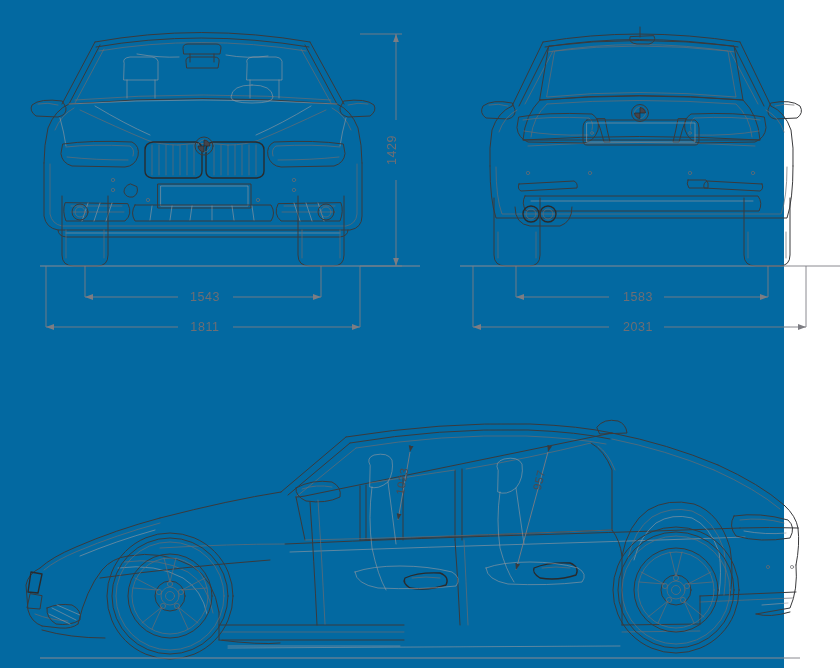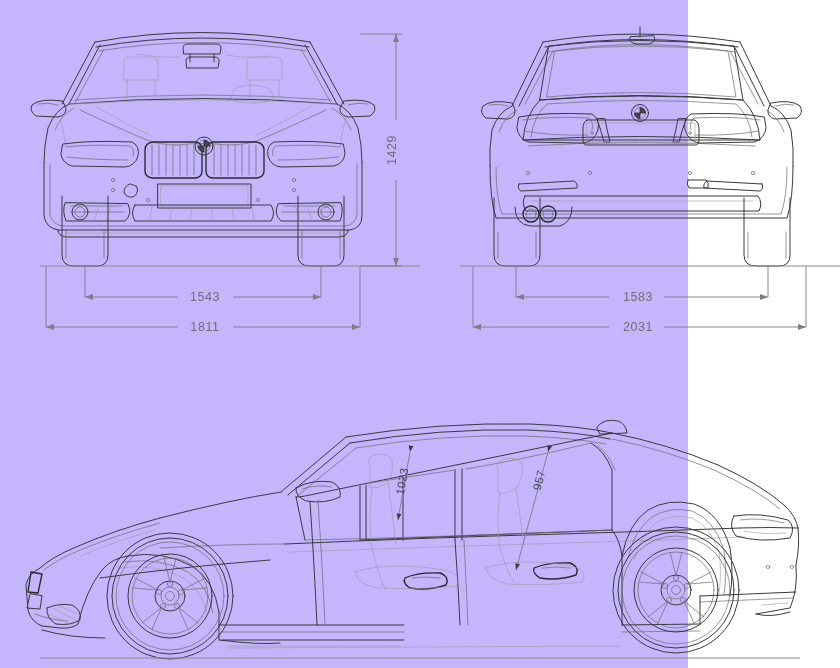--- a/index.html
+++ b/index.html
@@ -10,23 +10,23 @@
   body {
     width: 840px;
     height: 668px;
     font-family: "Liberation Sans", sans-serif;
     overflow: hidden;
     position: relative;
   }
   #sheet {
     position: absolute;
     left: 0; top: 0;
-    width: 688px;
+    width: 784px;
     height: 668px;
-    background: #c4b5fd;
+    background: #0369a1;
   }
   svg.blueprint {
     position: absolute;
     left: 0;
     top: 0;
     width: 840px;
     height: 668px;
     display: block;
   }
   .ln {

